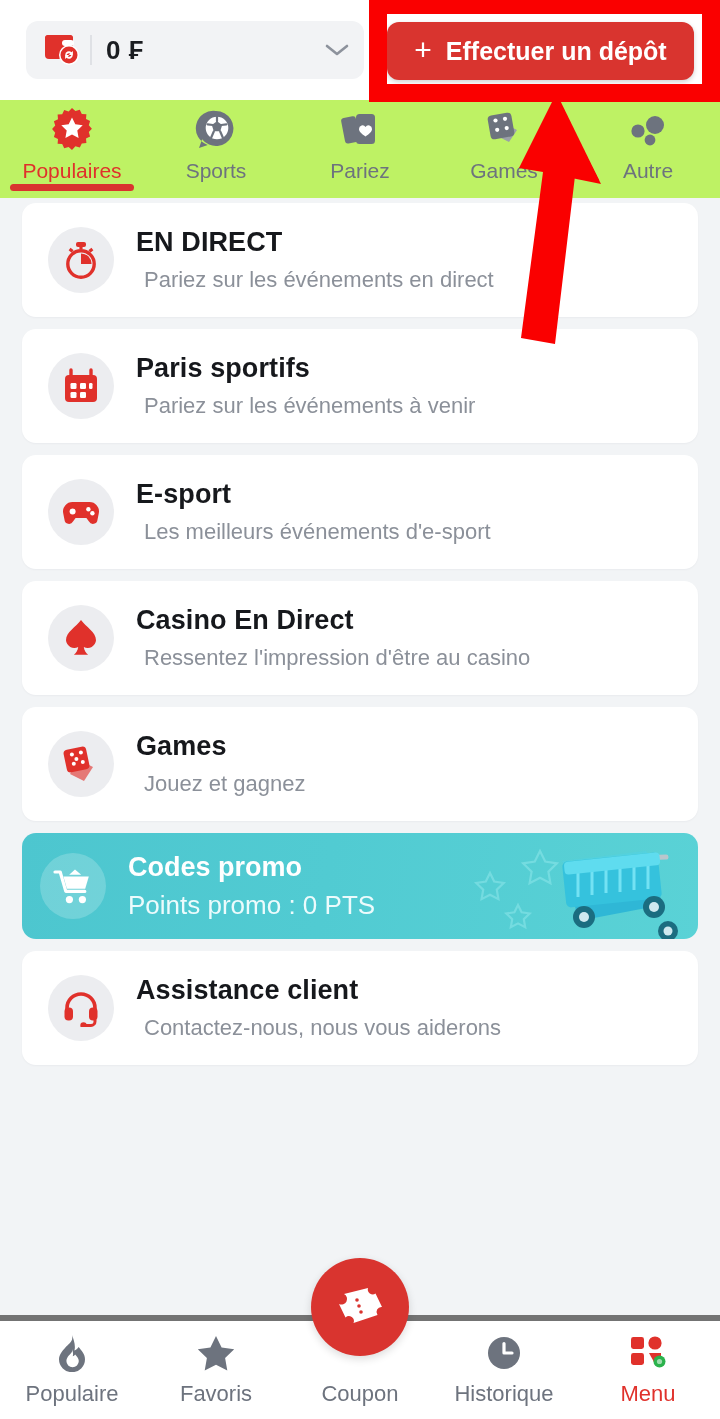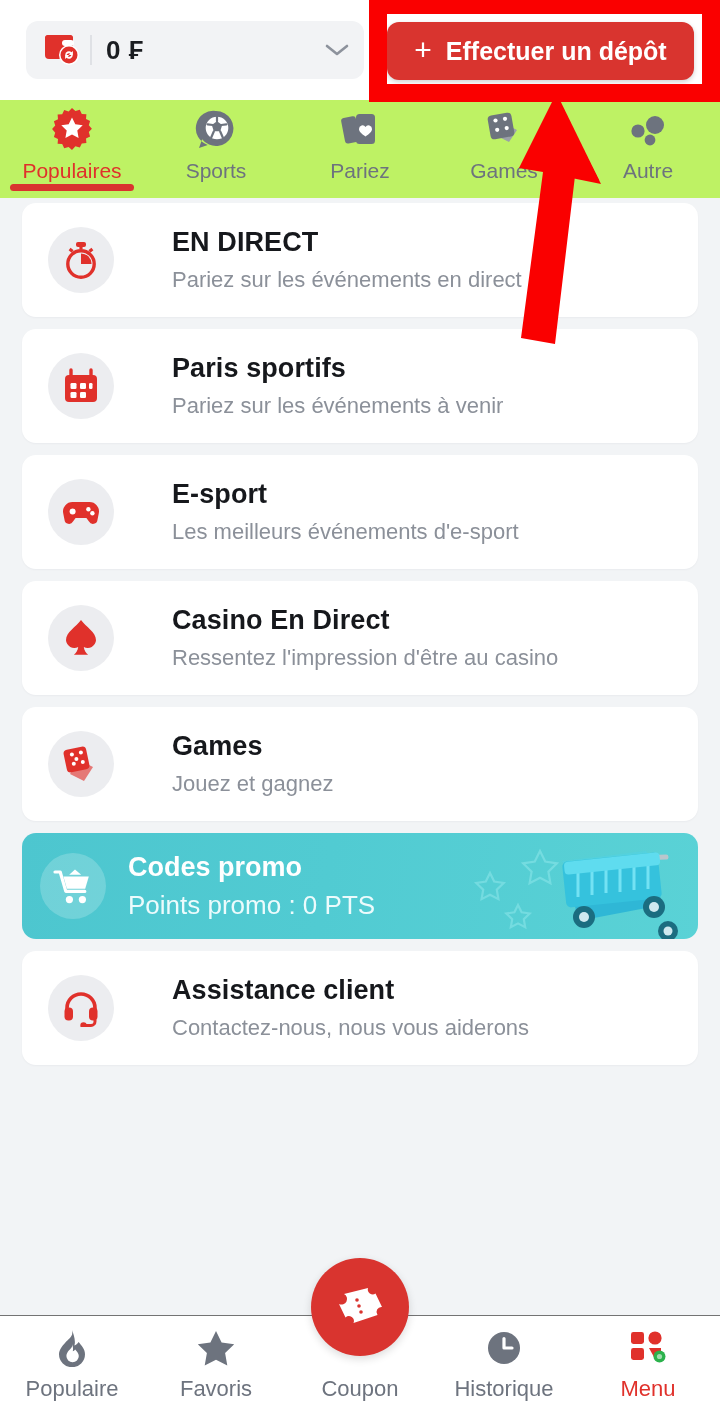--- a/index.html
+++ b/index.html
@@ -60,30 +60,29 @@
     width:124px; height:7px; background:#d9342f; border-radius:4px;
   }
 
   
   .list { position:absolute; top:203px; left:0; width:720px; }
   .card {
     margin:0 22px 12px 22px; height:114px;
     background:#ffffff; border-radius:14px;
     display:flex; align-items:center; padding-left:26px;
     box-shadow:0 1px 2px rgba(16,24,40,.04);
-    gap:36px;
   }
   .card-ico {
     width:66px; height:66px; border-radius:50%;
     background:#ecedf0; flex:0 0 auto;
     display:flex; align-items:center; justify-content:center;
   }
   .card-txt { margin-left:22px; }
   .card-title { font-size:27px; font-weight:700; color:#16181c; line-height:1.15; letter-spacing:.1px; }
-  .card-sub { margin-top:8px; font-size:22px; color:#8b9099; }
+  .card-sub { margin-top:8px; font-size:22px; color:#8b9099;margin-left:8px; }
 
   
   .promo {
     margin:0 22px 12px 22px; height:106px; border-radius:14px;
     background:linear-gradient(100deg,#4dc6cf 0%,#51cbd2 45%,#5ad2d6 100%);
     display:flex; align-items:center; padding-left:18px;
     position:relative; overflow:hidden;
   }
   .promo-ico {
     width:66px; height:66px; border-radius:50%;
@@ -91,21 +90,21 @@
     display:flex; align-items:center; justify-content:center; z-index:2;
   }
   .promo-txt { margin-left:22px; z-index:2; }
   .promo-title { font-size:27px; font-weight:700; color:#ffffff; }
   .promo-sub { margin-top:7px; font-size:26px; color:#ecfbfc; }
   .promo-art { position:absolute; right:0; top:0; height:106px; width:230px; z-index:1; }
 
   
   .bottomnav {
     position:absolute; bottom:0; left:0; width:720px; height:104px;
-    background:#ffffff; border-top:1px solid #737373;
+    background:#ffffff; border-top:6px solid #737373;
     display:flex; align-items:flex-start;
   }
   .nav-item { flex:1; display:flex; flex-direction:column; align-items:center; padding-top:10px; }
   .nav-ico { height:44px; display:flex; align-items:center; justify-content:center; }
   .nav-label { margin-top:6px; font-size:22px; color:#6d737e; }
   .nav-item.active .nav-label { color:#e0312b; }
   .nav-item.fab-slot .nav-ico { visibility:hidden; }
   .fab {
     position:absolute; left:50%; transform:translateX(-50%);
     bottom:63px; width:98px; height:98px; border-radius:50%;

